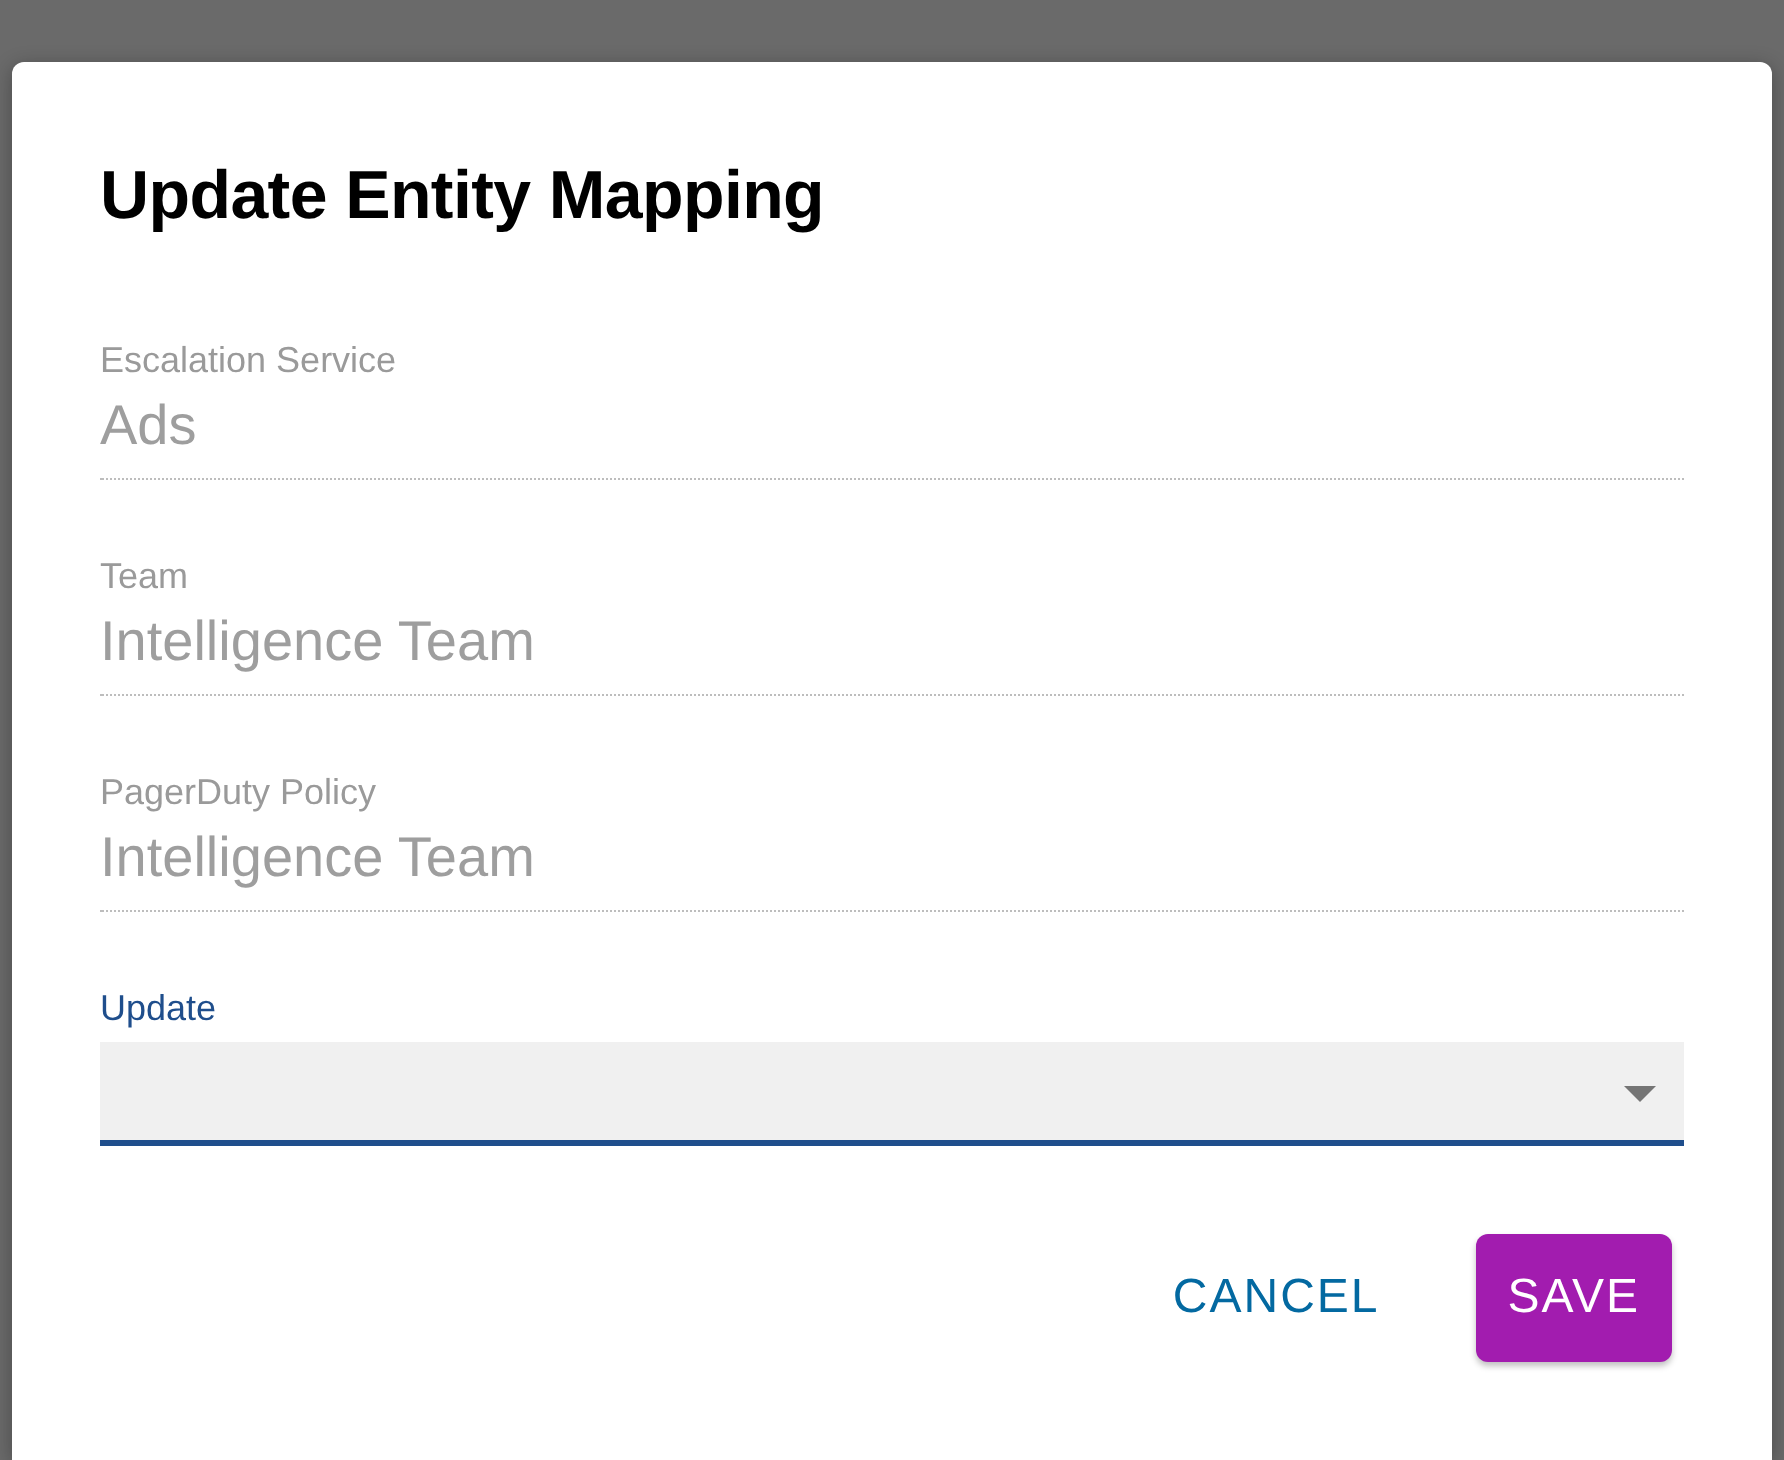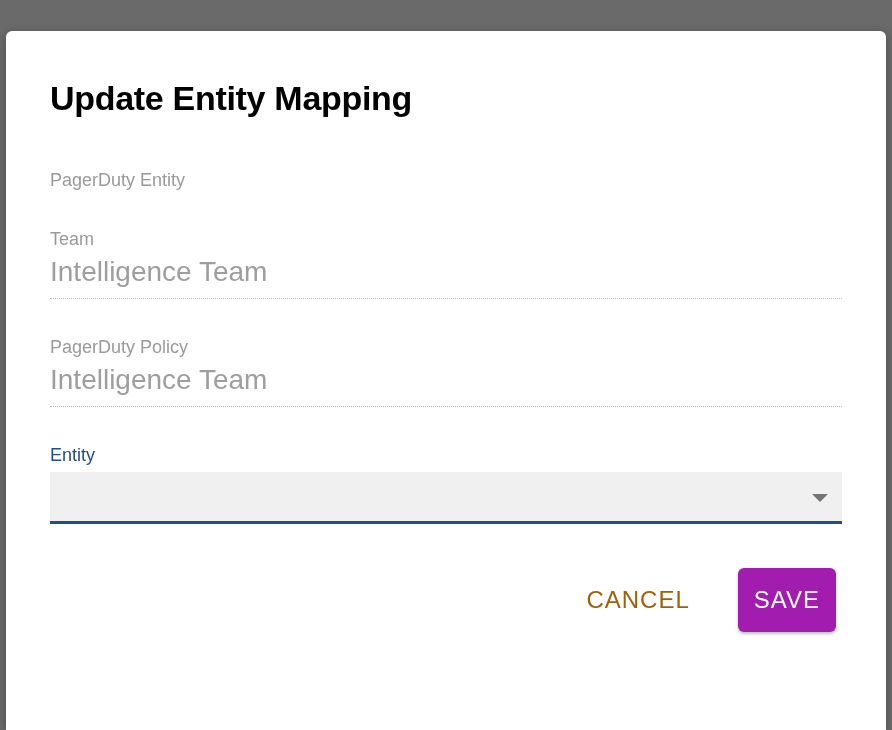--- a/index.html
+++ b/index.html
@@ -89,21 +89,21 @@
       display: flex;
       justify-content: flex-end;
       align-items: center;
       gap: 44px;
       margin-top: 44px;
       padding-right: 6px;
     }
     .btn-cancel {
       background: transparent;
       border: none;
-      color: #a16207;
+      color: #0369a1;
       font-size: 24px;
       font-weight: 500;
       letter-spacing: 1px;
       cursor: pointer;
       padding: 12px 4px;
     }
     .btn-save {
       background: #a21caf;
       border: none;
       color: #ffffff;
@@ -116,35 +116,36 @@
       box-shadow: 0 2px 3px rgba(0,0,0,0.25);
     }
   </style>
 </head>
 <body>
 
 <div class="modal">
   <h1 class="modal-title">Update Entity Mapping</h1>
 
   <div class="field">
-    <label class="field-label">PagerDuty Entity</label>
+    <label class="field-label">Escalation Service</label>
+    <div class="field-value">Ads</div>
   </div>
 
   <div class="field">
     <label class="field-label">Team</label>
     <div class="field-value">Intelligence Team</div>
   </div>
 
   <div class="field">
     <label class="field-label">PagerDuty Policy</label>
     <div class="field-value">Intelligence Team</div>
   </div>
 
   <div class="field field-active">
-    <label class="field-label">Entity</label>
+    <label class="field-label">Update</label>
     <div class="select-wrapper">
       <select class="select-input">
         <option></option>
       </select>
       <div class="select-caret"></div>
     </div>
   </div>
 
   <div class="actions">
     <button class="btn-cancel">CANCEL</button>

